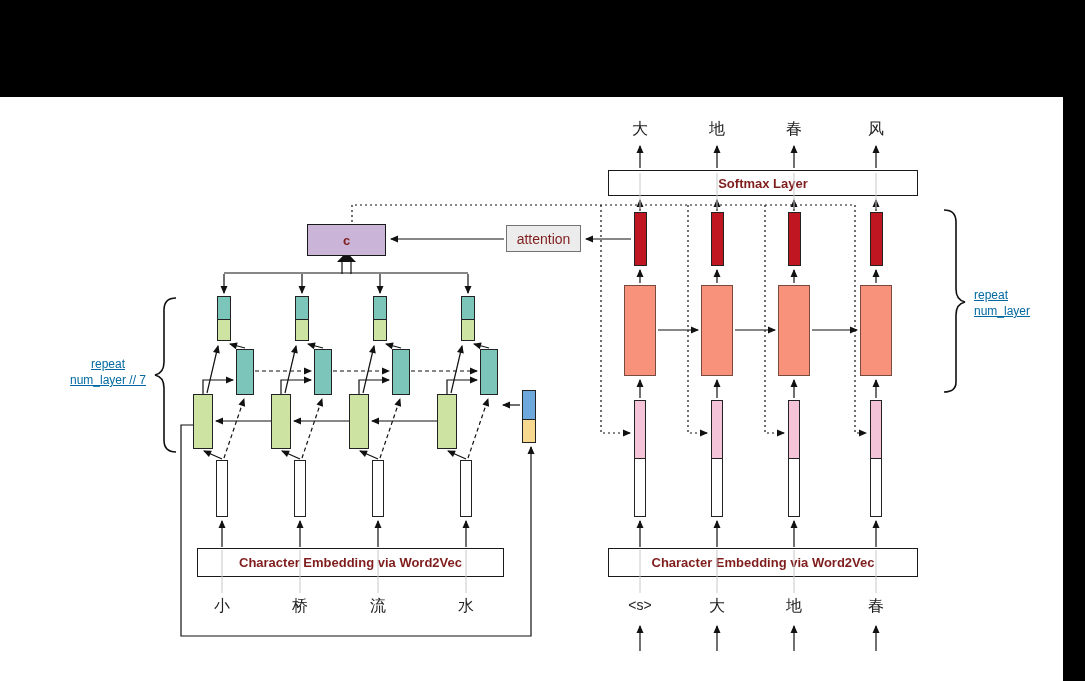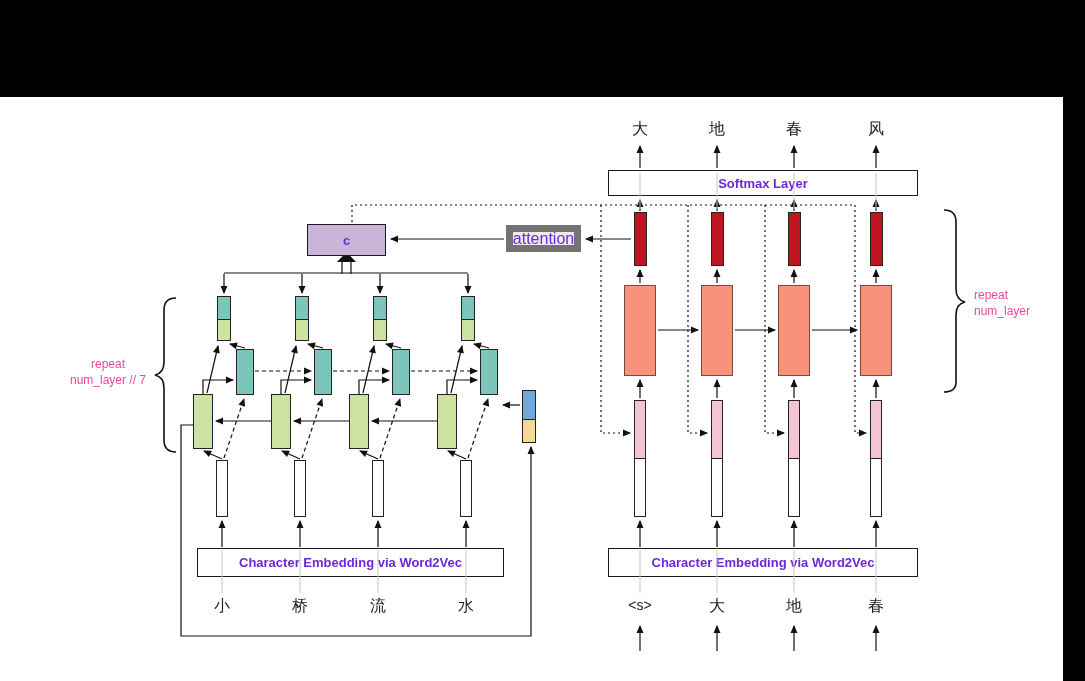--- a/index.html
+++ b/index.html
@@ -8,40 +8,40 @@
     overflow:hidden; font-family:"Liberation Sans", sans-serif;
   }
   .black-top   { position:absolute; left:0; top:0; width:1085px; height:97px; background:#000; }
   .black-right { position:absolute; left:1063px; top:0; width:22px; height:681px; background:#000; }
   svg.layer    { position:absolute; left:0; top:0; pointer-events:none; }
   #connector-layer { z-index:1; }
   #overlay-layer   { z-index:3; }
   .box {
     position:absolute; z-index:2; background:#fff; border:1.5px solid #1a1a1a;
     display:flex; align-items:center; justify-content:center;
-    font-weight:bold; font-size:13px; color:#6d28d9; box-sizing:border-box;
-  }
-  .box.light { font-weight:normal; font-size:16px; border:7px solid #737373; }
+    font-weight:bold; font-size:13px; color:#7f1d1d; box-sizing:border-box;
+  }
+  .box.light { font-weight:normal; font-size:14px; border:1px solid #737373; }
   .bar {
     position:absolute; z-index:2; box-sizing:border-box;
     border:1px solid #222; background:#fff;
   }
   .block { position:absolute; z-index:2; box-sizing:border-box; border:1px solid #7a4a3e; }
   .stack {
     position:absolute; z-index:2; box-sizing:border-box; border:1px solid #222;
     display:flex; flex-direction:column; background:#fff;
   }
   .stack .half-top { border-bottom:1px solid #222; }
   .stack .half-bot { flex:1; }
   .char {
     position:absolute; z-index:2; width:40px; text-align:center;
     font-size:16px; color:#222;
   }
   .char.small { font-size:14px; }
-  .repeat-label { position:absolute; z-index:2; font-size:12px; color:#ec4899; line-height:1.35; }
+  .repeat-label { position:absolute; z-index:2; font-size:12px; color:#0369a1; line-height:1.35;text-decoration:underline; }
 </style>
 </head>
 <body>
 
 <div class="canvas">
 
   <svg id="connector-layer" class="layer" width="1085" height="681">
     <defs>
       <marker id="ah" markerUnits="userSpaceOnUse" markerWidth="10" markerHeight="10" refX="8" refY="5" orient="auto">
         <path d="M1,1.5 L9,5 L1,8.5 z" fill="#111"></path>

